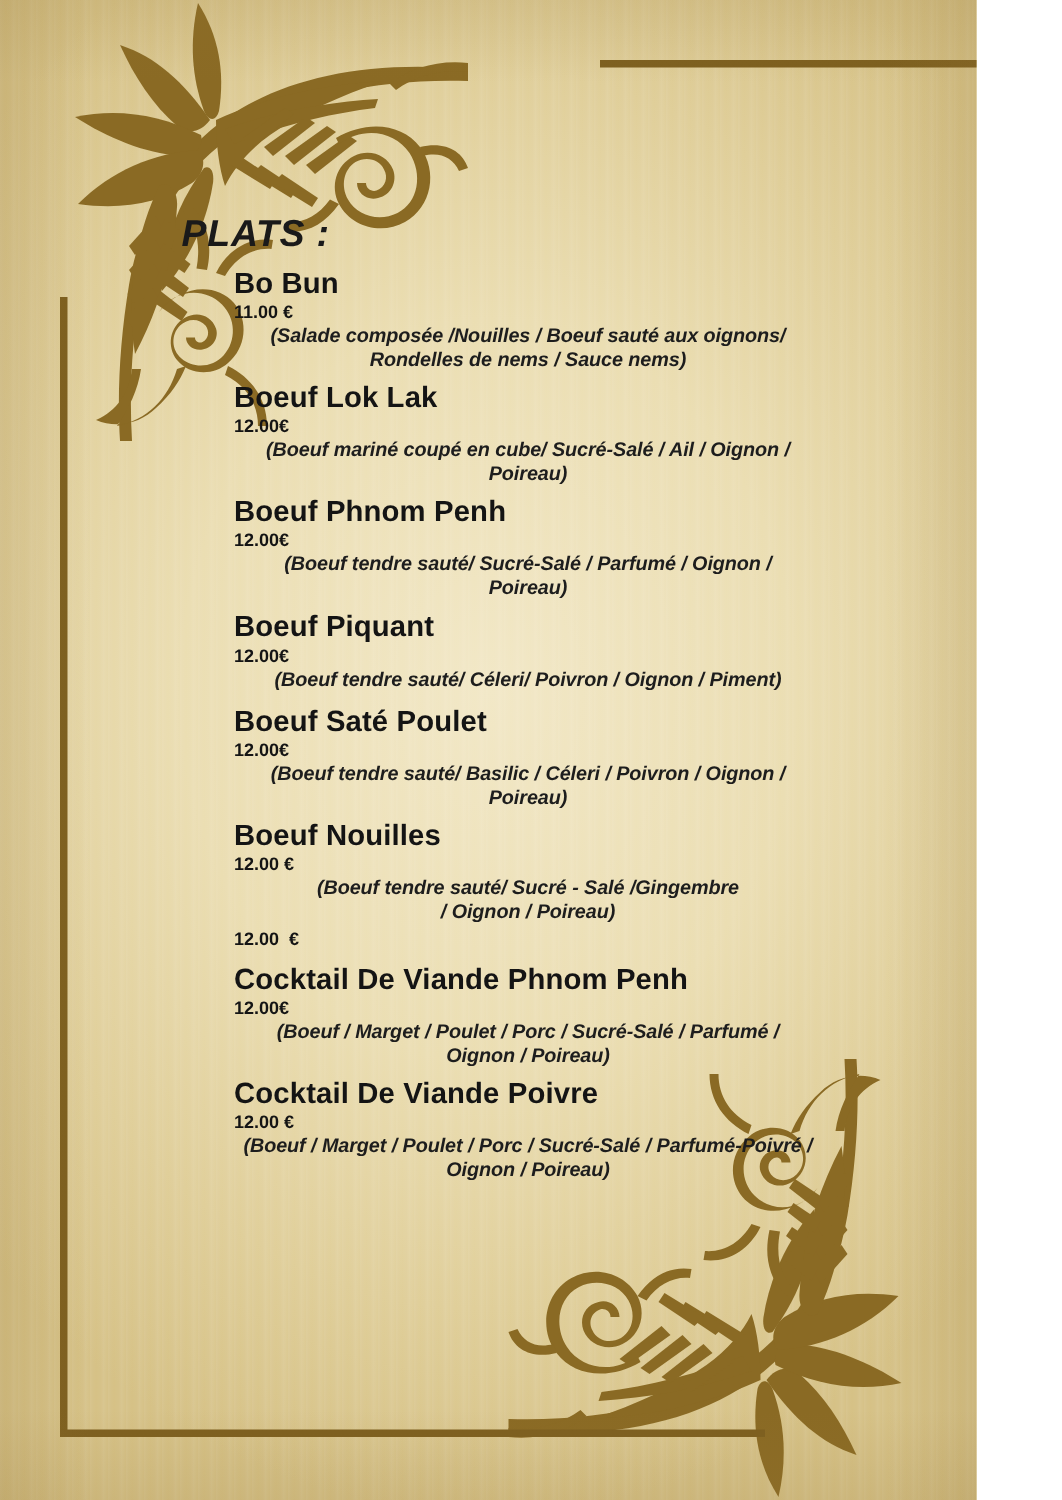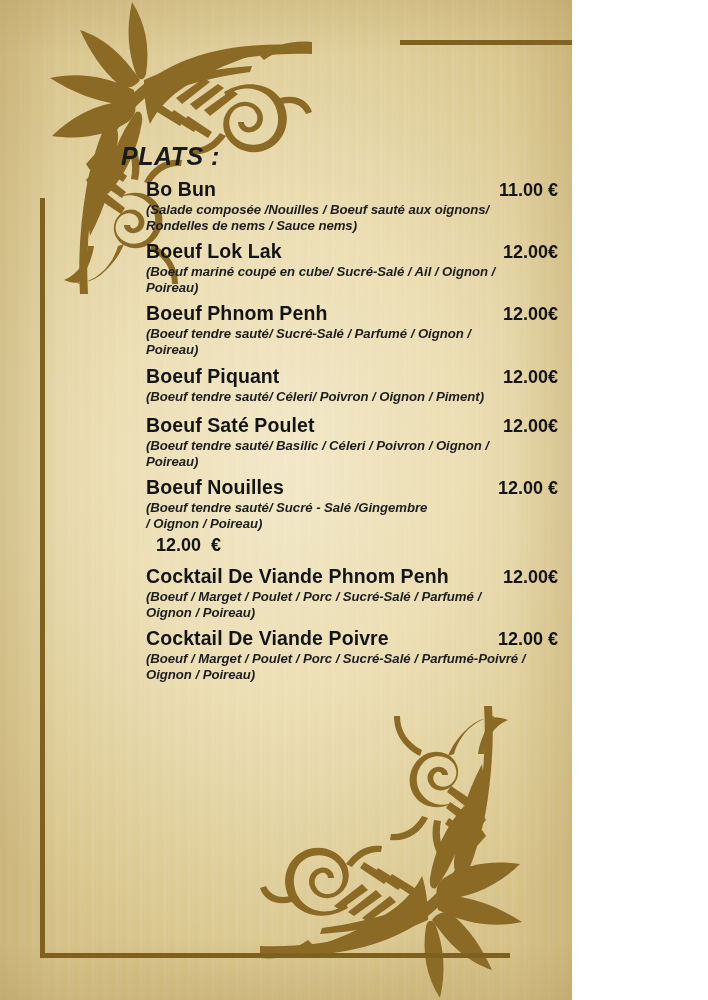--- a/index.html
+++ b/index.html
@@ -2,36 +2,37 @@
 <html><head>
 <meta charset="utf-8">
 <style>
   html, body {
     margin: 0;
     padding: 0;
     background: #ffffff;
   }
   #menu-page {
     position: relative;
-    width: 572px;
+    width: 651px;
     height: 1000px;
     overflow: hidden;
     font-family: "Liberation Sans", sans-serif;
     
     background:
       repeating-linear-gradient(90deg,
         rgba(255,255,255,0.05) 0px,
         rgba(255,255,255,0.00) 2px,
         rgba(120,90,30,0.035) 4px,
         rgba(255,255,255,0.00) 7px,
         rgba(255,255,255,0.06) 9px,
         rgba(120,90,30,0.02) 12px),
       radial-gradient(ellipse 70% 55% at 50% 46%, #f2e8c8 0%, #ebdeb4 45%, #e0cf9c 75%, #d6c289 100%),
       linear-gradient(180deg, #d9c88d 0%, #e6d7a6 14%, #f0e4c0 40%, #efe3bd 62%, #e3d2a0 85%, #d5c085 100%);
     background-blend-mode: overlay, normal, normal;
+    text-align: center;
   }
   
   #paper-vignette {
     position: absolute;
     inset: 0;
     pointer-events: none;
     background:
       linear-gradient(90deg, rgba(150,120,55,0.18) 0px, rgba(150,120,55,0.0) 60px),
       linear-gradient(270deg, rgba(150,120,55,0.16) 0px, rgba(150,120,55,0.0) 60px),
       linear-gradient(180deg, rgba(150,120,55,0.14) 0px, rgba(150,120,55,0.0) 55px),
@@ -85,29 +86,30 @@
     width: 412px;
   }
   .menu-item {
     margin-bottom: 6px;
   }
   .item-head {
     display: flex;
     align-items: baseline;
     justify-content: space-between;
     white-space: nowrap;
+    flex-direction: column;
   }
   .item-name {
     font-size: 19.5px;
     font-weight: bold;
     color: #141414;
     letter-spacing: 0.1px;
   }
   .item-price {
-    font-size: 18px;
+    font-size: 12px;
     font-weight: bold;
     color: #141414;
     margin-left: 10px;
     white-space: pre;
   }
   .item-desc {
     font-size: 13.2px;
     font-weight: bold;
     font-style: italic;
     color: #1d1d1d;

